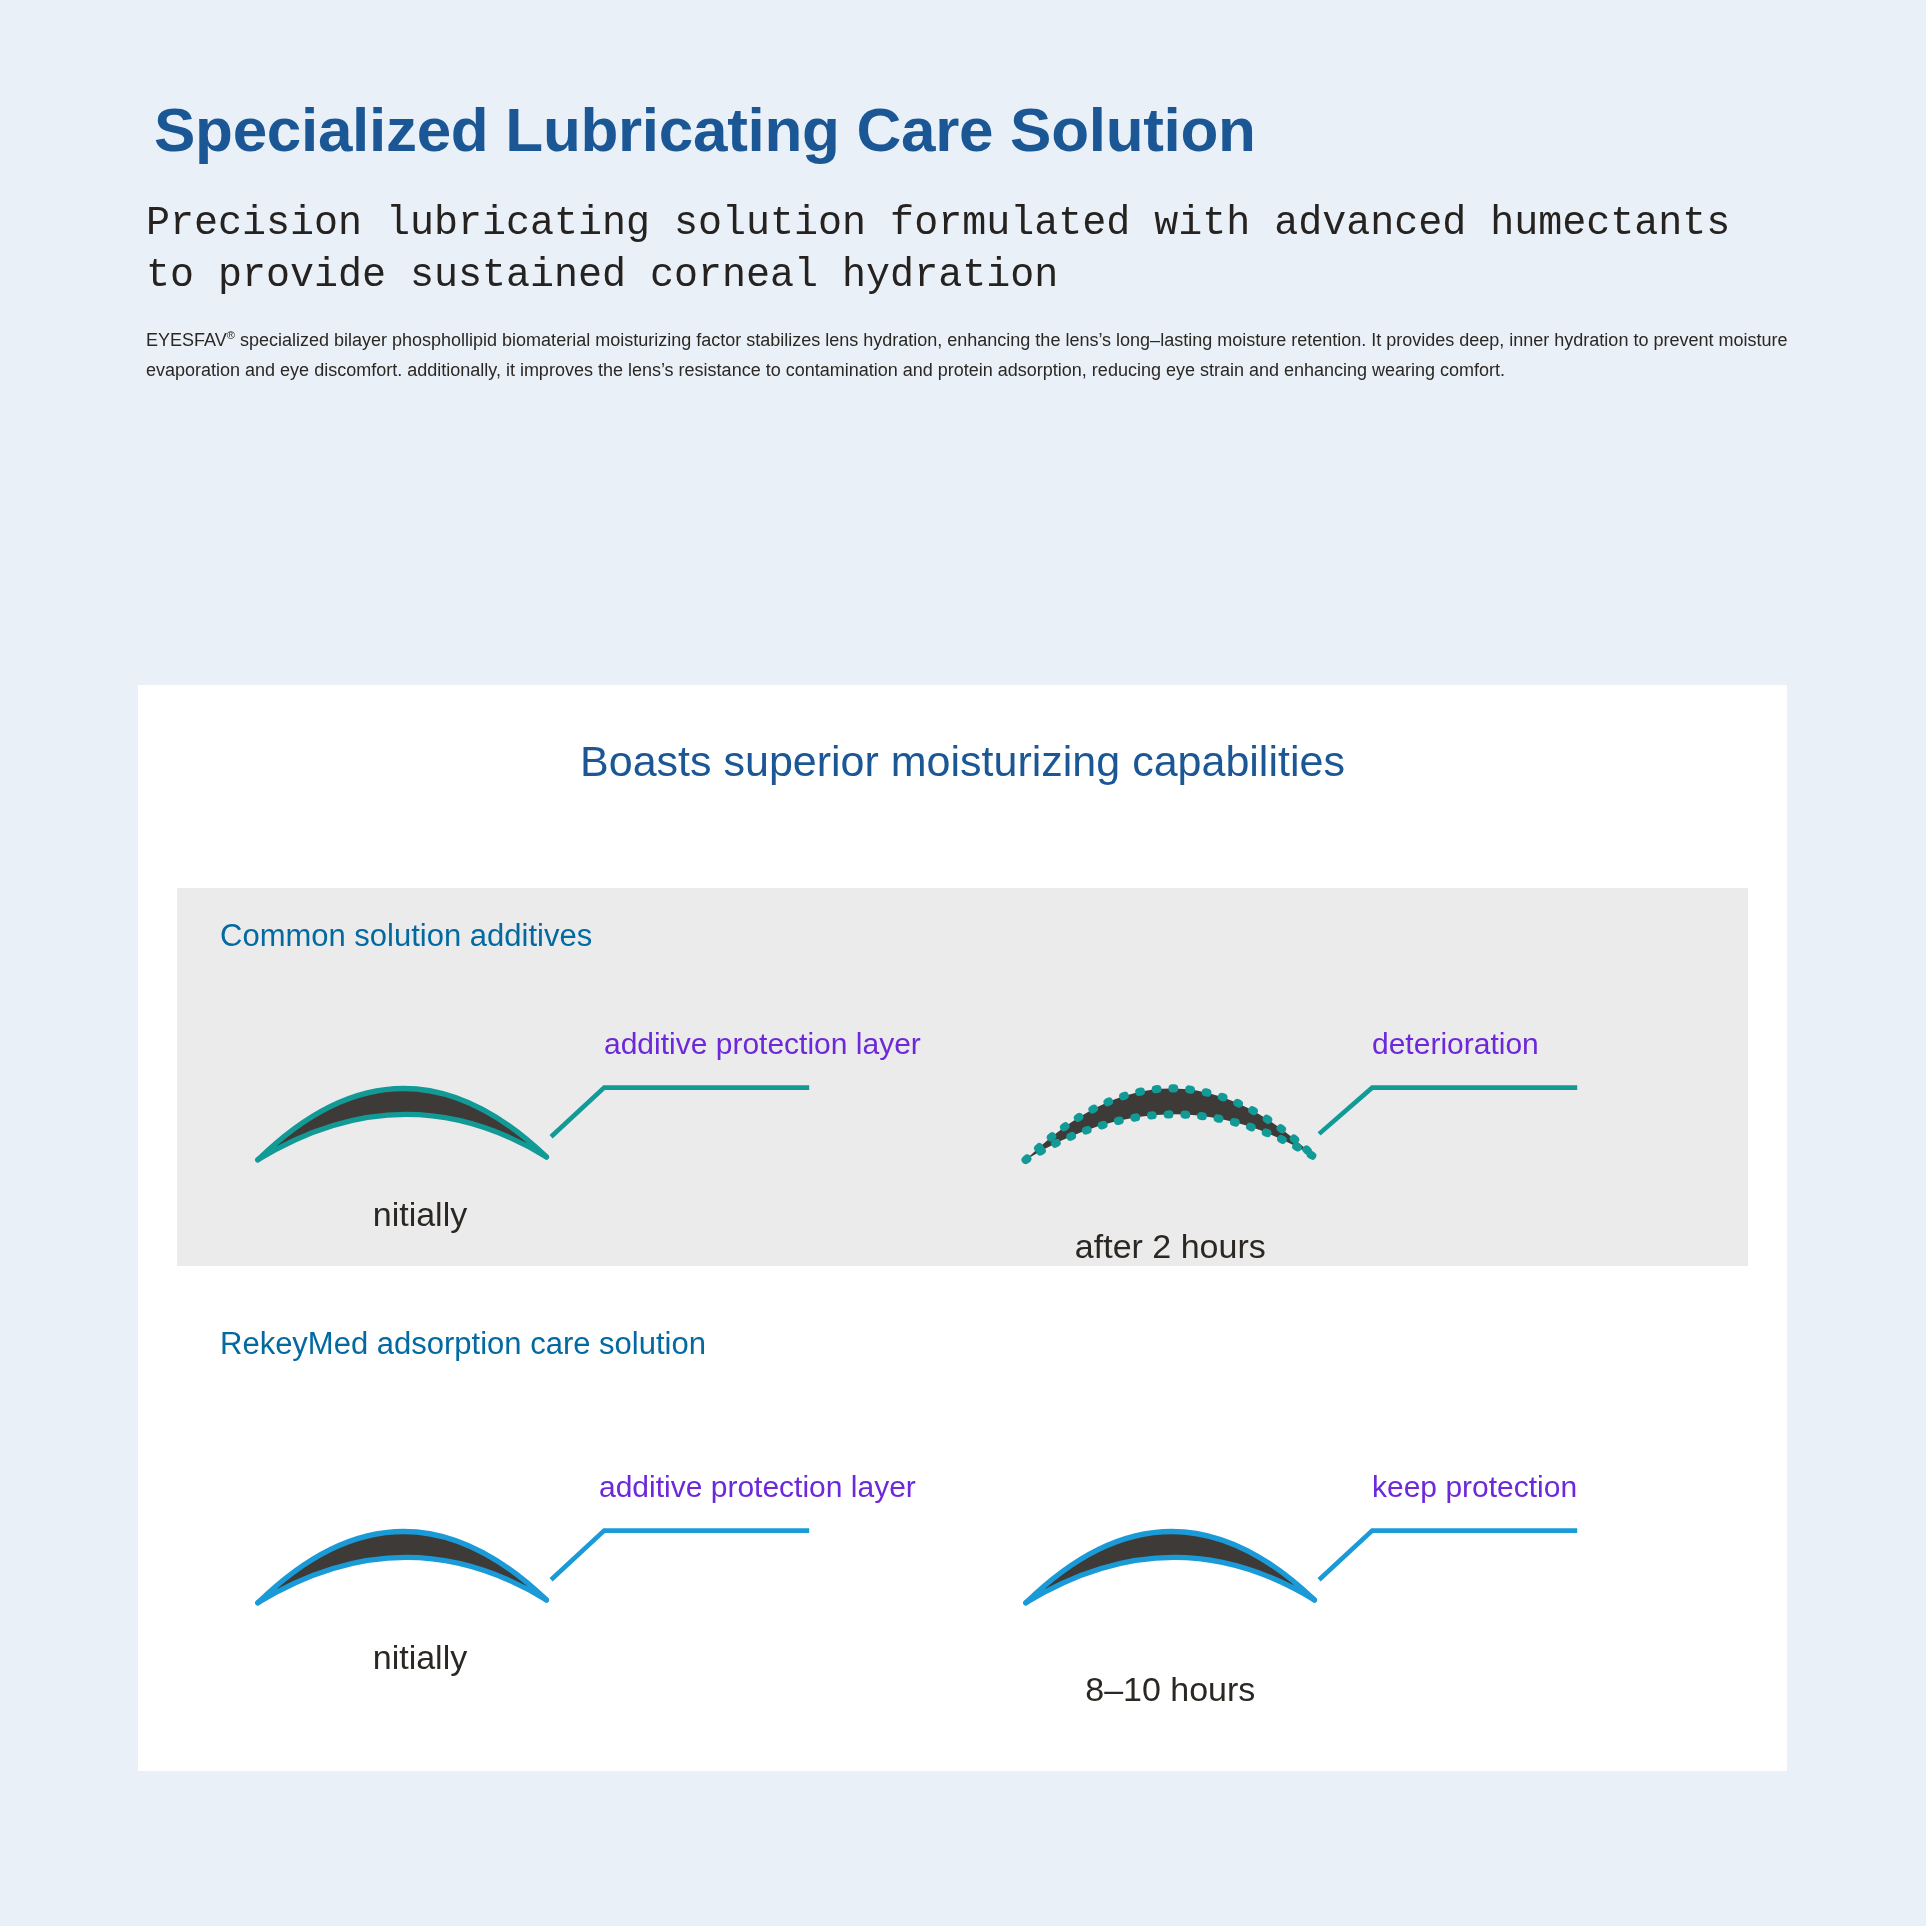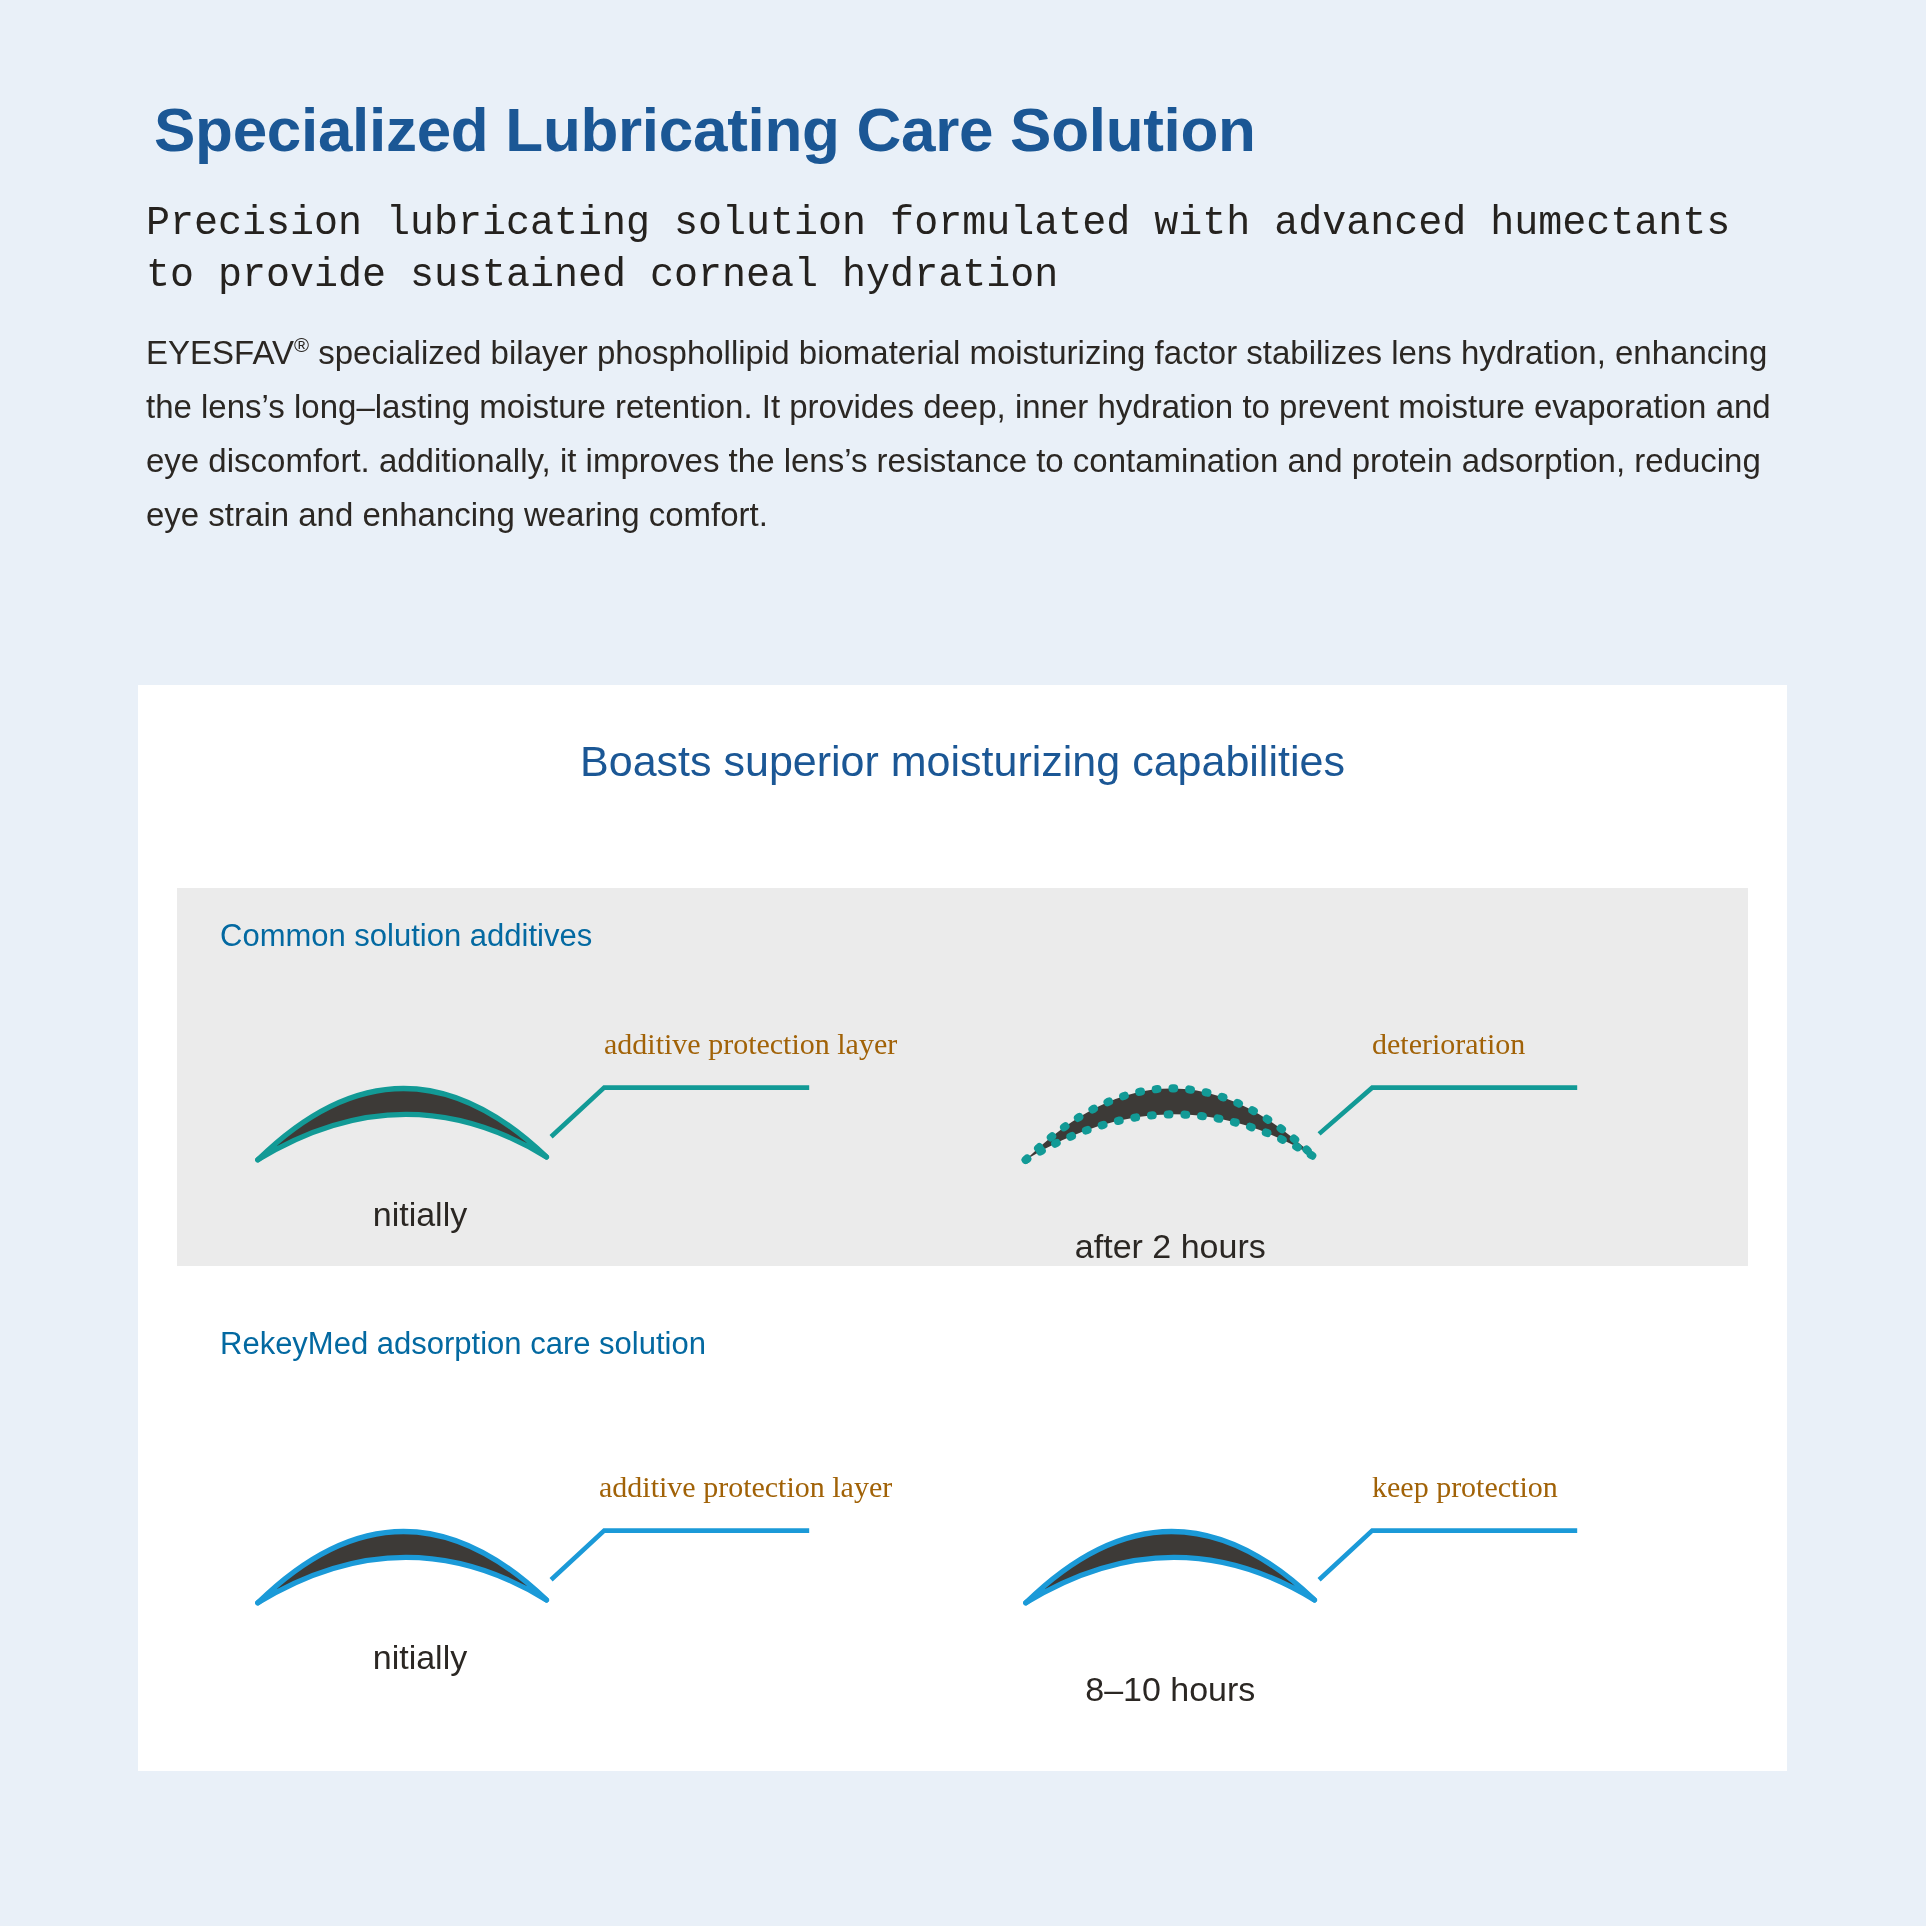--- a/index.html
+++ b/index.html
@@ -46,21 +46,21 @@
     font-weight: normal;
     line-height: 1.32;
     color: #25221f;
     max-width: 1652px;
     font-family: Liberation Mono, monospace;
   }
 
   .page-body {
     margin: 0;
     padding-top: 23px;
-    font-size: 33px;
+    font-size: 18px;
     line-height: 1.63;
     color: #2b2723;
     max-width: 1664px;
     font-family: "Liberation Sans", sans-serif;
   }
   .page-body sup {
     font-size: 0.62em;
     vertical-align: super;
     line-height: 0;
   }
@@ -142,23 +142,23 @@
     font-size: 34px;
     color: #2b2723;
     font-family: "Liberation Sans", sans-serif;
   }
   .cap-left  { left: 35px; }
   .cap-right { left: 17.3px; margin-top: 32px; }
 
   .lead-label {
     position: absolute;
     font-size: 30px;
-    color: #a16207;
+    color: #6d28d9;
     white-space: nowrap;
-    font-family: Liberation Serif, serif;
+    font-family: Liberation Sans, sans-serif;
   }
 </style>
 </head>
 <body>
 
 <div class="page">
 
   <div class="header">
     <h1 class="page-title">Specialized Lubricating Care Solution</h1>
     <h2 class="page-subtitle">Precision lubricating solution formulated with advanced humectants to provide sustained corneal hydration</h2>

